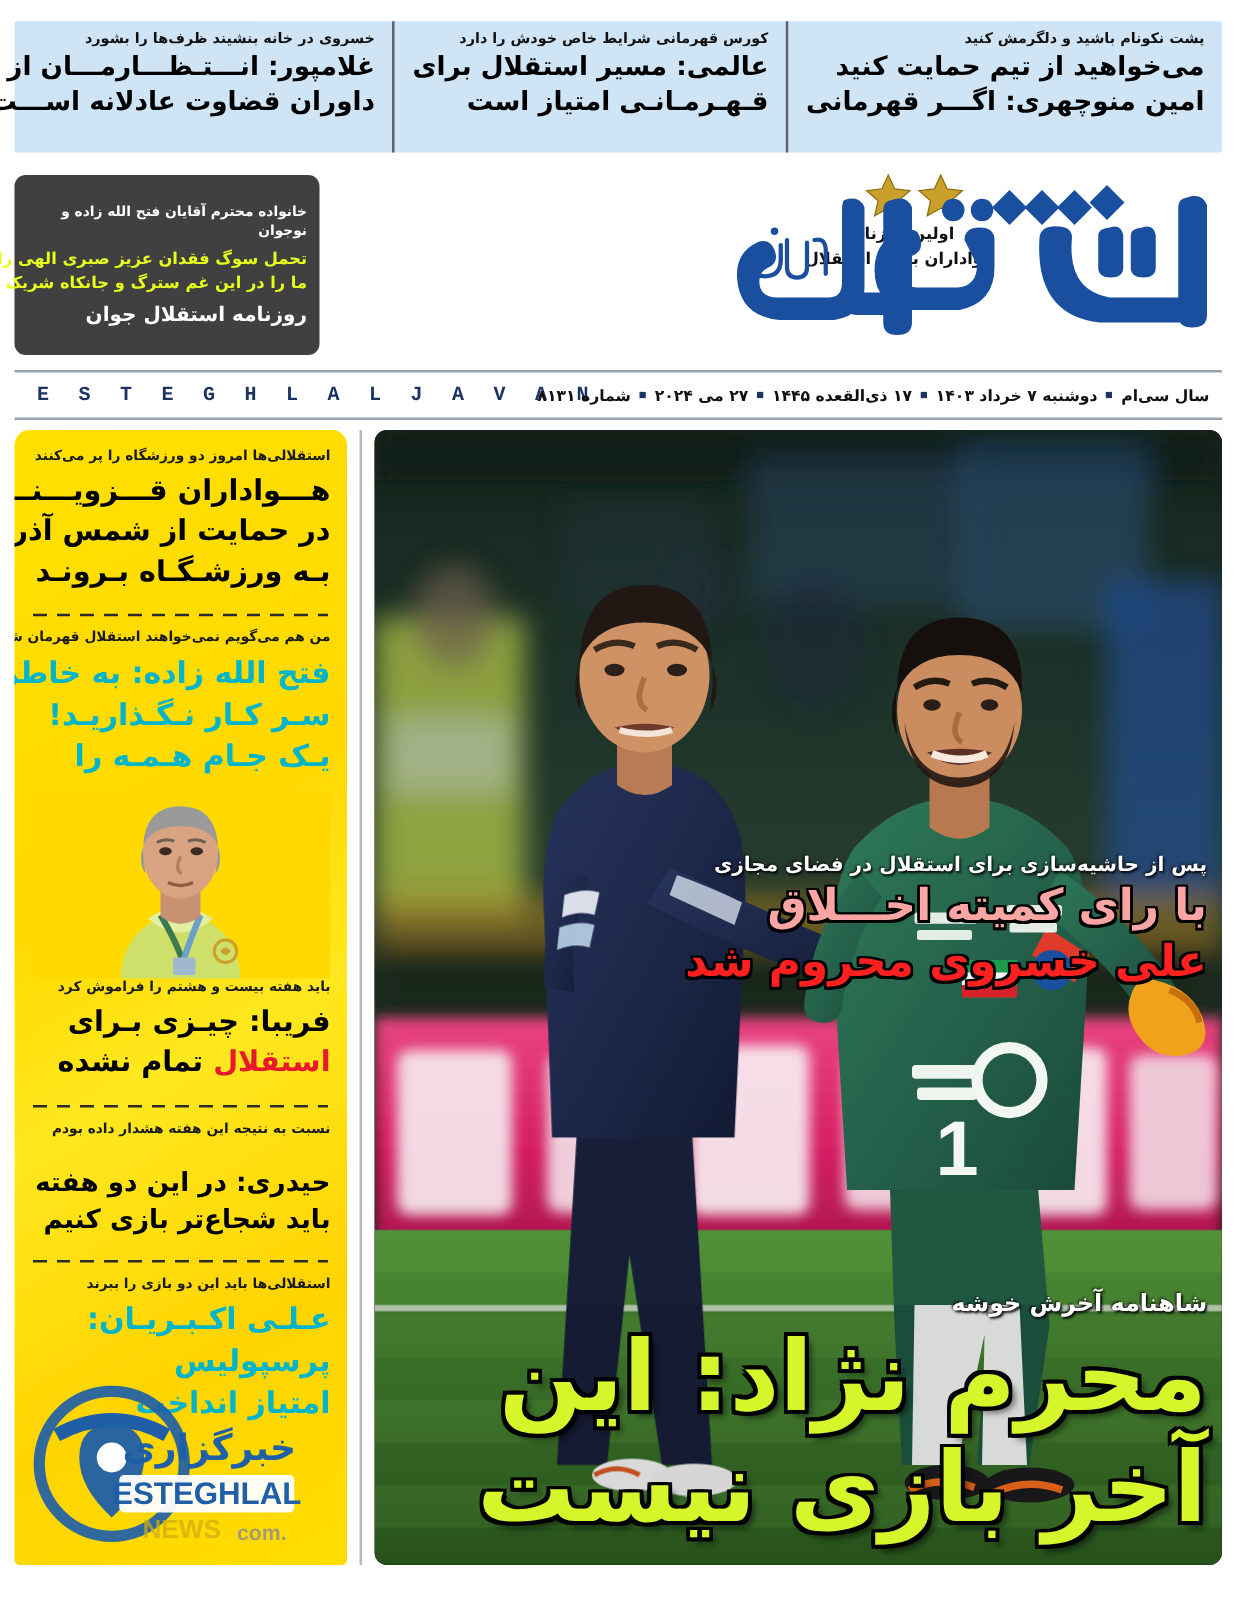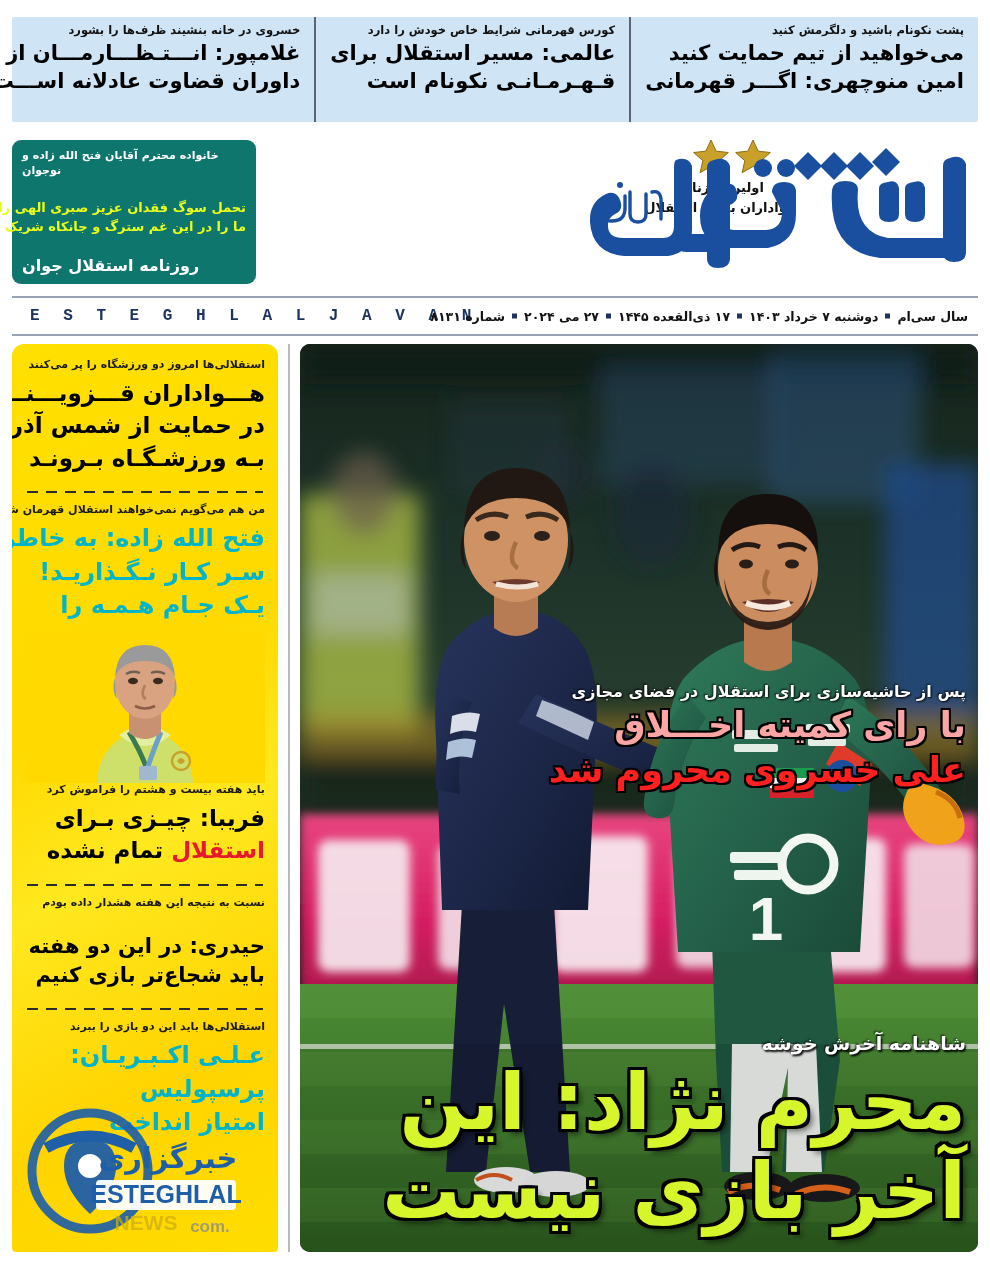--- a/index.html
+++ b/index.html
@@ -34,22 +34,22 @@
   }
   .teaser-head span{display:block;white-space:nowrap;}
 
   
   .masthead-row{
     position:absolute;left:12px;top:138px;width:966px;height:150px;
   }
   
   .obit{
     position:absolute;right:722px;top:2px;width:244px;height:144px;
-    background:#0f766e;border-radius:9px;
-    padding:9px 10px;box-sizing:border-box;text-align:left;
+    background:#404040;border-radius:9px;
+    padding:23px 10px;box-sizing:border-box;text-align:right;
     display:flex;flex-direction:column;justify-content:space-between;
   }
   .obit-top{font-size:11px;font-weight:700;color:#fff;line-height:1.35;letter-spacing:-0.2px;}
   .obit-mid{font-size:13px;font-weight:800;color:#e8ff1a;line-height:1.5;letter-spacing:-0.3px;}
   .obit-mid span{display:block;white-space:nowrap;}
   .obit-bottom{font-size:16px;font-weight:700;color:#fff;letter-spacing:-0.2px;}
 
   
   .logo-block{
     position:absolute;right:0;top:0;width:560px;height:150px;
@@ -197,21 +197,21 @@
       <div class="teaser-head">
         <span>می‌خواهید از تیم حمایت کنید</span>
         <span>امین منوچهری: اگـــر قهرمانی</span>
       </div>
     </div>
 
     <div class="teaser">
       <div class="teaser-kicker">کورس قهرمانی شرایط خاص خودش را دارد</div>
       <div class="teaser-head">
         <span>عالمی: مسیر استقلال برای</span>
-        <span>قـهـرمـانـی نکونام است</span>
+        <span>قـهـرمـانـی امتیاز است</span>
       </div>
     </div>
 
     <div class="teaser">
       <div class="teaser-kicker">خسروی در خانه بنشیند ظرف‌ها را بشورد</div>
       <div class="teaser-head">
         <span>غلامپور: انـــتـظـــارمـــان از</span>
         <span>داوران قضاوت عادلانه اســـت</span>
       </div>
     </div>

